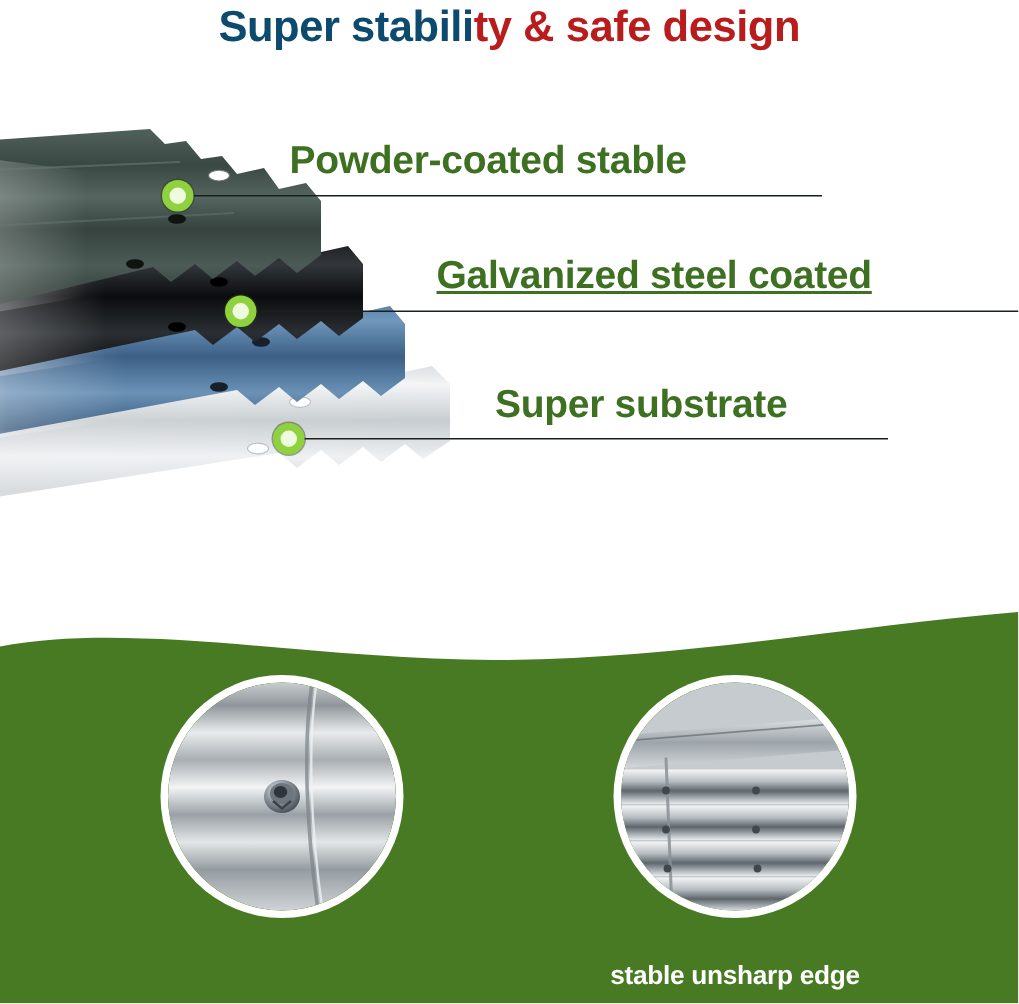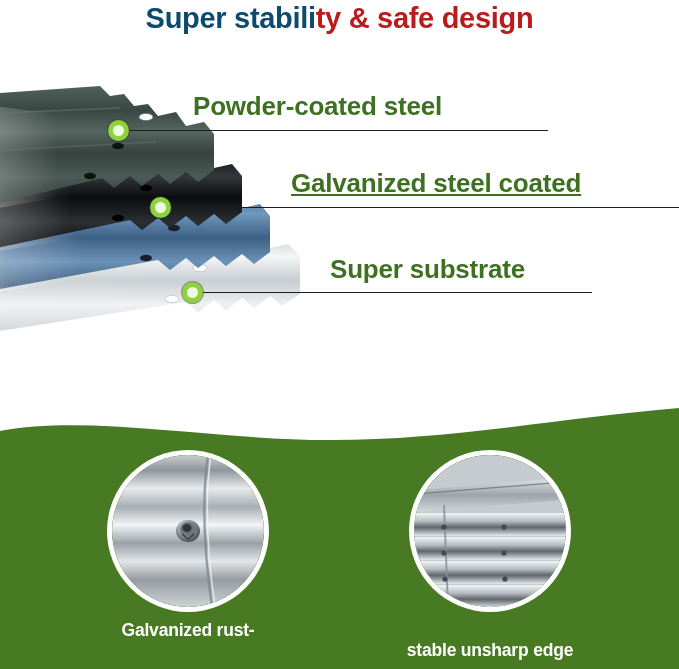--- a/index.html
+++ b/index.html
@@ -220,21 +220,21 @@
 </div>
 
 <div class="callout-line" id="line-1"></div>
 <div class="callout-line" id="line-2"></div>
 <div class="callout-line" id="line-3"></div>
 
 <div class="callout-dot" id="dot-1"></div>
 <div class="callout-dot" id="dot-2"></div>
 <div class="callout-dot" id="dot-3"></div>
 
-<div class="callout-label" id="label-1">Powder-coated steel</div>
+<div class="callout-label" id="label-1">Powder-coated stable</div>
 <div class="callout-label" id="label-2">Galvanized steel coated</div>
 <div class="callout-label" id="label-3">Super substrate</div>
 
 <div id="green-panel">
   <svg width="679" height="269" viewBox="0 0 679 269" xmlns="http://www.w3.org/2000/svg">
     <path d="M 0 31 C 90 14, 210 40, 330 40 C 450 40, 560 18, 679 8 L 679 269 L 0 269 Z" fill="#477A22"></path>
   </svg>
 </div>
 
 <div class="feature" id="feature-bolts">
@@ -268,21 +268,21 @@
         <path d="M 99 0 C 93 40, 95 96, 103 152" stroke="#EFF1F2" stroke-width="1.6" fill="none" opacity="0.8"></path>
 
         <ellipse cx="76" cy="76" rx="12" ry="11" fill="url(#boltHead)"></ellipse>
         <ellipse cx="76" cy="74" rx="8" ry="7" fill="#6E767D"></ellipse>
         <ellipse cx="75" cy="73" rx="4.5" ry="4" fill="#2F353A"></ellipse>
         <path d="M 70 79 L 76 84 L 82 79" stroke="#3B4248" stroke-width="1.6" fill="none"></path>
       </g>
     </svg>
   </div>
   <div class="feature-caption">
-    <span>Galvanized rust-</span><br>
+    <br>
   </div>
 </div>
 
 <div class="feature" id="feature-edge">
   <div class="feature-photo">
     <svg width="152" height="152" viewBox="0 0 152 152" xmlns="http://www.w3.org/2000/svg">
       <defs>
         <linearGradient id="ribSheen" x1="0" y1="0" x2="0" y2="1">
           <stop offset="0" stop-color="#F4F6F7"></stop>
           <stop offset="0.35" stop-color="#B6BCC1"></stop>

